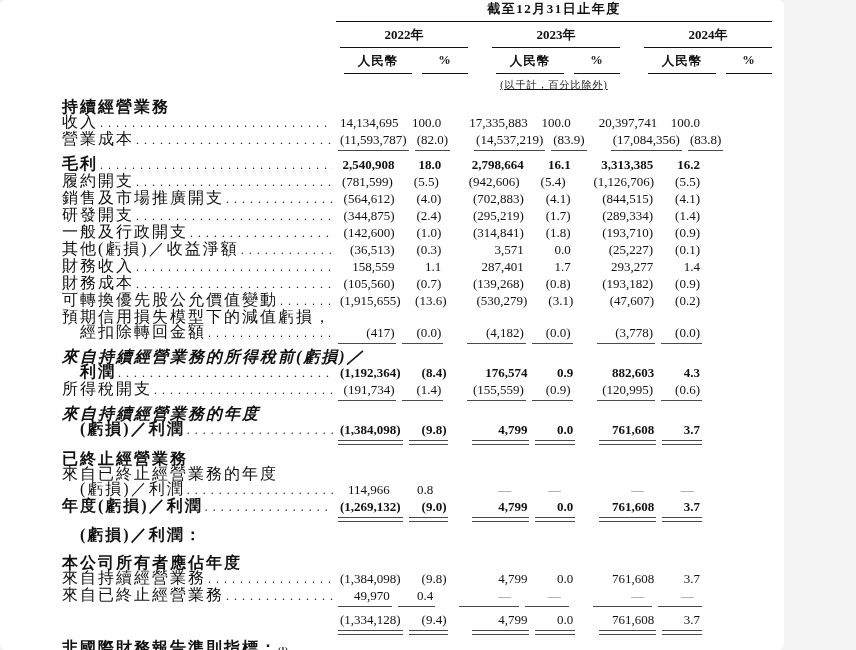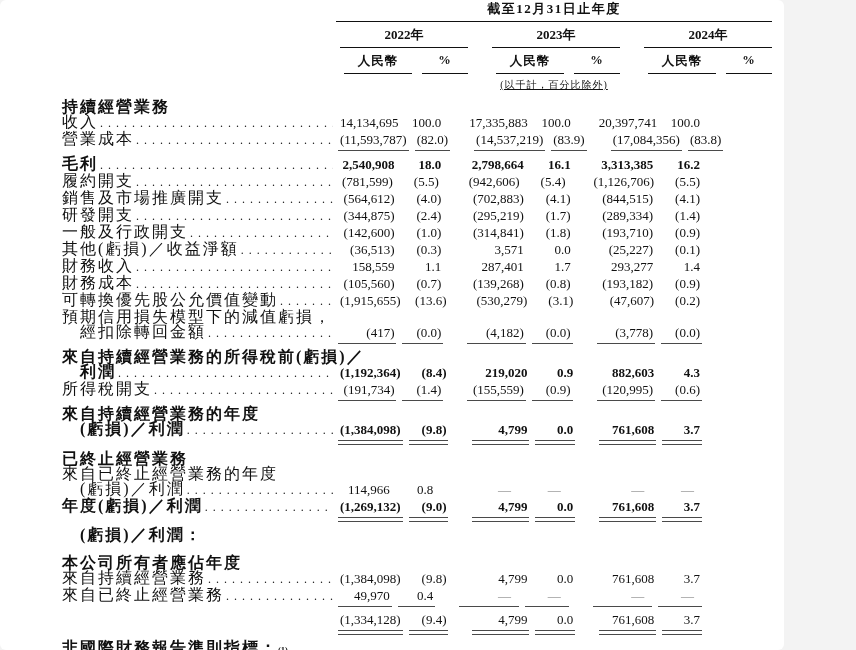--- a/index.html
+++ b/index.html
@@ -56,21 +56,21 @@
     content:"";position:absolute;left:-2px;right:-2px;bottom:-4px;
     border-top:1.2px solid #4a4a4a;
   }
   .val.r2::after{
     content:"";position:absolute;left:-2px;right:-2px;bottom:-8px;height:3px;
     border-top:1.2px solid #4a4a4a;border-bottom:1.2px solid #4a4a4a;
   }
   .mb-single{margin-bottom:8px;}
   .mb-double{margin-bottom:12px;}
   .gap-s{margin-top:4px;}
-  .gap-m{margin-top:8px;}
+  .gap-m{margin-top:8px;font-style:italic;}
   .gap-l{margin-top:13px;}
 </style>
 </head>
 <body>
 
 <div class="page">
 
   <div class="head-wrap">
     <div class="period">截至12月31日止年度</div>
 
@@ -252,21 +252,21 @@
           <span class="lbl b">來自持續經營業務的所得稅前(虧損)／</span>
         </div>
       </div>
       <div class="row">
         <div class="label-cell indent">
           <span class="lbl b">利潤</span>
           <div class="dots"></div>
         </div>
         <div class="val c0 b">(1,192,364)</div>
         <div class="val c1 b">(8.4)</div>
-        <div class="val c2 b">219,020</div>
+        <div class="val c2 b">176,574</div>
         <div class="val c3 b">0.9</div>
         <div class="val c4 b">882,603</div>
         <div class="val c5 b">4.3</div>
       </div>
       <div class="row mb-single">
         <div class="label-cell">
           <span class="lbl">所得稅開支</span>
           <div class="dots"></div>
         </div>
         <div class="val c0 r1">(191,734)</div>

